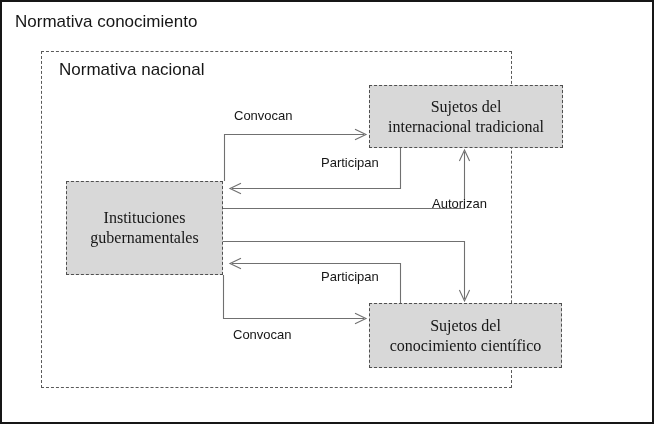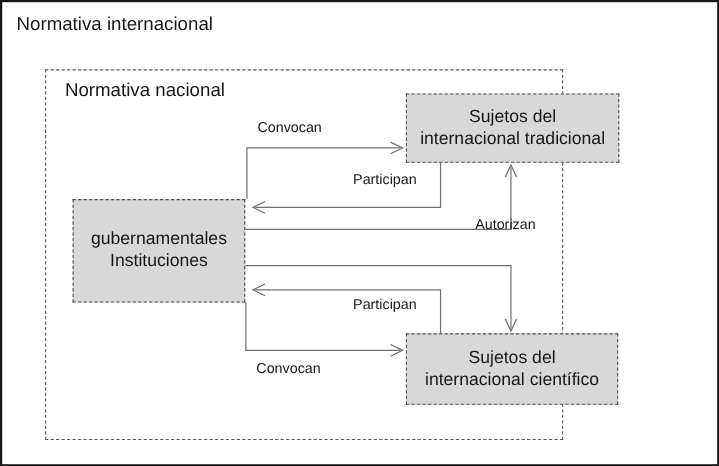--- a/index.html
+++ b/index.html
@@ -23,21 +23,21 @@
     position: absolute;
     font-size: 17px;
     line-height: 1;
     color: #161616;
     white-space: nowrap;
   }
   #outer-label { left: 15px; top: 13px; }
   .inner-frame {
     position: absolute;
     left: 41px;
-    top: 63px;
+    top: 51px;
     width: 471px;
     height: 337px;
     border: 1px dashed #5a5a5a;
     box-sizing: border-box;
   }
   #inner-label { left: 17px; top: 9px; }
   .connector-layer {
     position: absolute;
     left: 0;
     top: 0;
@@ -55,20 +55,21 @@
     border: 1px dashed #4f4f4f;
     box-sizing: border-box;
     display: flex;
     flex-direction: column;
     align-items: center;
     justify-content: center;
     text-align: center;
     font-size: 16px;
     line-height: 1.25;
     color: #161616;
+    font-family: Liberation Serif, serif;
   }
   #node-gov  { left: 66px;  top: 181px; width: 157px; height: 94px; }
   #node-trad { left: 369px; top: 85px;  width: 194px; height: 63px; }
   #node-sci  { left: 369px; top: 303px; width: 193px; height: 65px; }
   .edge-label {
     position: absolute;
     font-size: 13px;
     line-height: 1;
     color: #161616;
     white-space: nowrap;
@@ -77,21 +78,21 @@
   #lbl-participan-top   { left: 321px; top: 156px; }
   #lbl-autorizan        { left: 398px; top: 197px; margin-left: 34px; }
   #lbl-participan-bot   { left: 321px; top: 270px; }
   #lbl-convocan-bot     { left: 233px; top: 328px; }
 </style>
 </head>
 <body>
 
 <div class="canvas">
 
-  <div class="frame-label" id="outer-label">Normativa internacional</div>
+  <div class="frame-label" id="outer-label">Normativa conocimiento</div>
 
   <div class="inner-frame">
     <div class="frame-label" id="inner-label">Normativa nacional</div>
   </div>
 
   <svg class="connector-layer" viewBox="0 0 654 424">
     <g>
       <path d="M224.5,181 L224.5,134.5 L364,134.5"></path>
       <path d="M355,129.2 L366,134.5 L355,139.8"></path>
     </g>
@@ -111,32 +112,32 @@
       <path d="M400.5,303 L400.5,263.5 L232,263.5"></path>
       <path d="M241,258.2 L230,263.5 L241,268.8"></path>
     </g>
     <g>
       <path d="M223.5,275 L223.5,318.5 L364,318.5"></path>
       <path d="M355,313.2 L366,318.5 L355,323.8"></path>
     </g>
   </svg>
 
   <div class="node" id="node-gov">
+    <span>Instituciones</span>
     <span>gubernamentales</span>
-    <span>Instituciones</span>
   </div>
 
   <div class="node" id="node-trad">
     <span>Sujetos del</span>
     <span>internacional tradicional</span>
   </div>
 
   <div class="node" id="node-sci">
     <span>Sujetos del</span>
-    <span>internacional científico</span>
+    <span>conocimiento científico</span>
   </div>
 
   <div class="edge-label" id="lbl-convocan-top">Convocan</div>
 
   <div class="edge-label" id="lbl-participan-top">Participan</div>
 
   <div class="edge-label" id="lbl-autorizan">Autorizan</div>
 
   <div class="edge-label" id="lbl-participan-bot">Participan</div>
 

